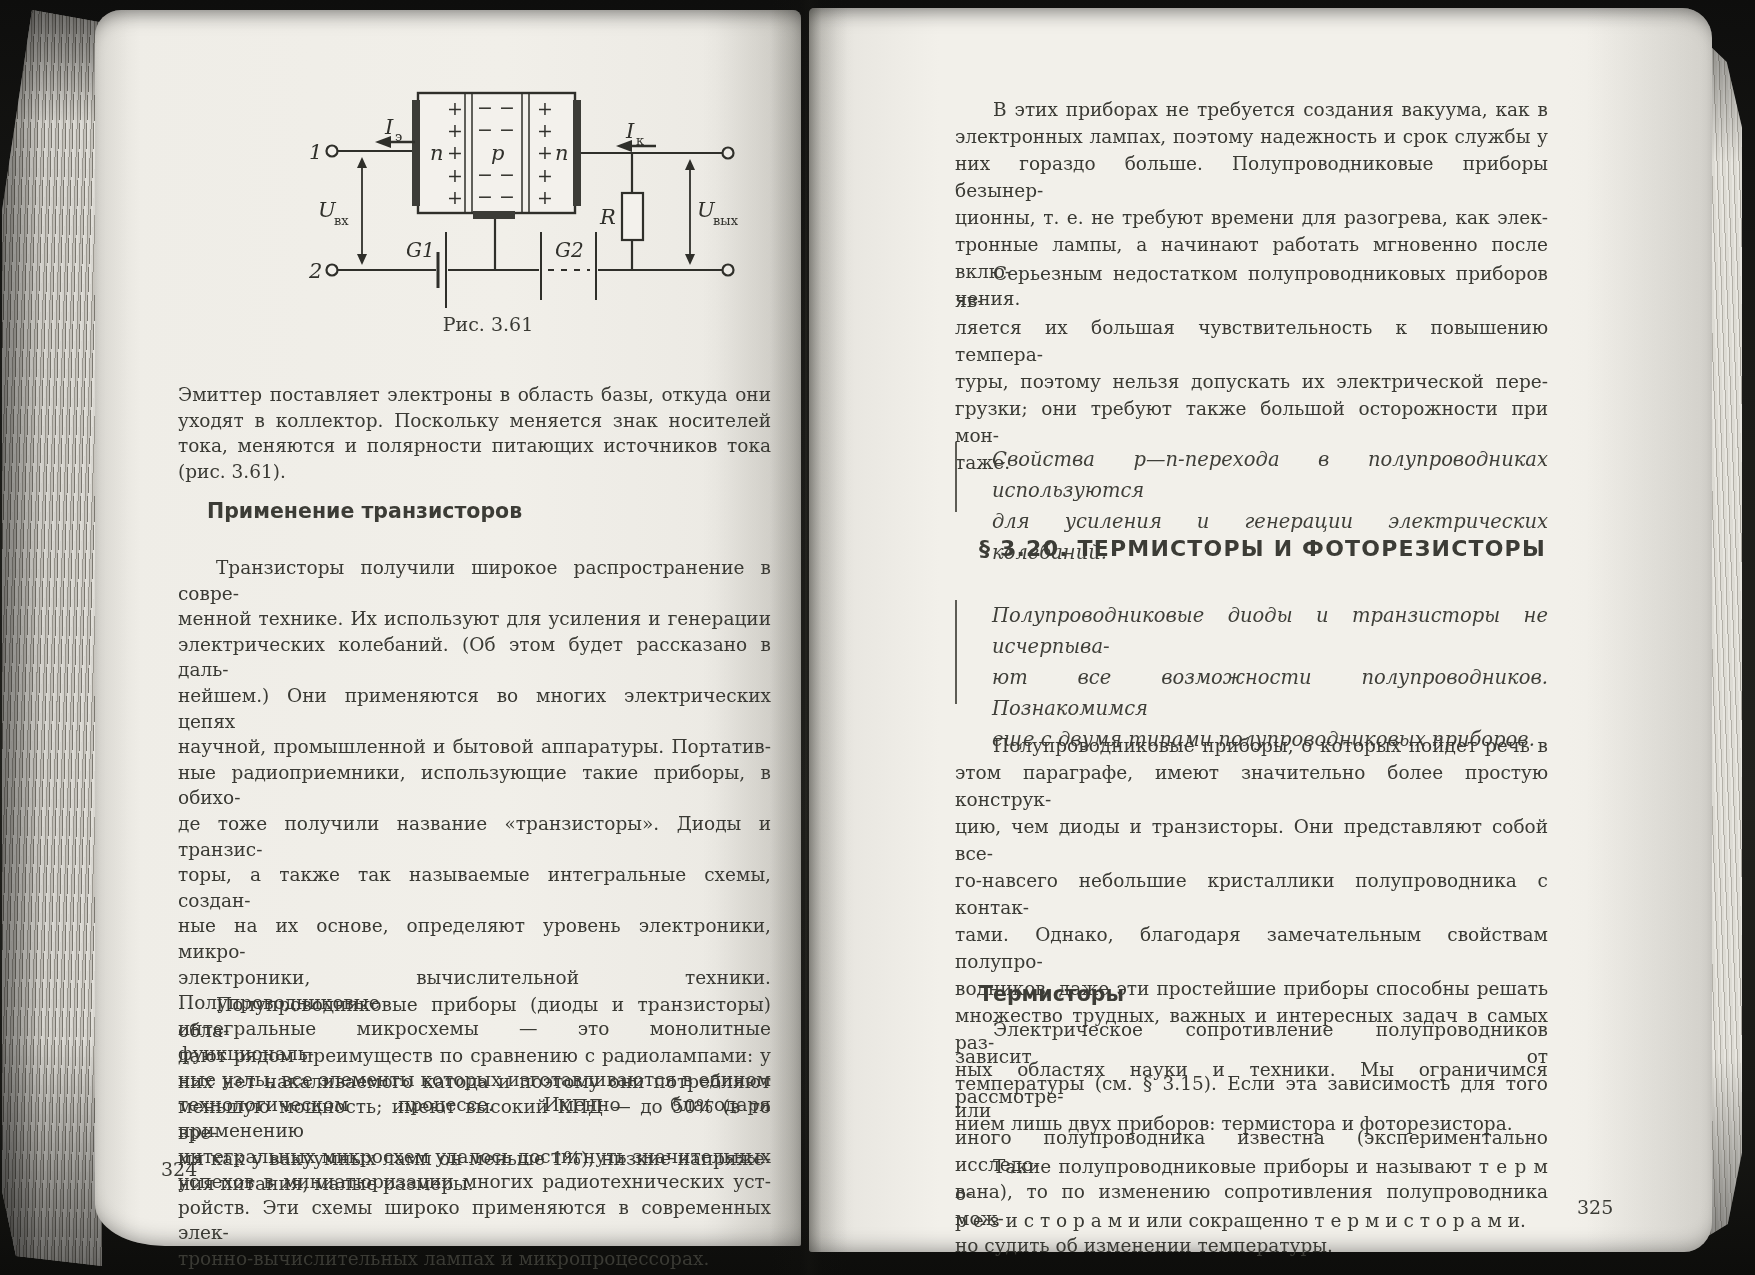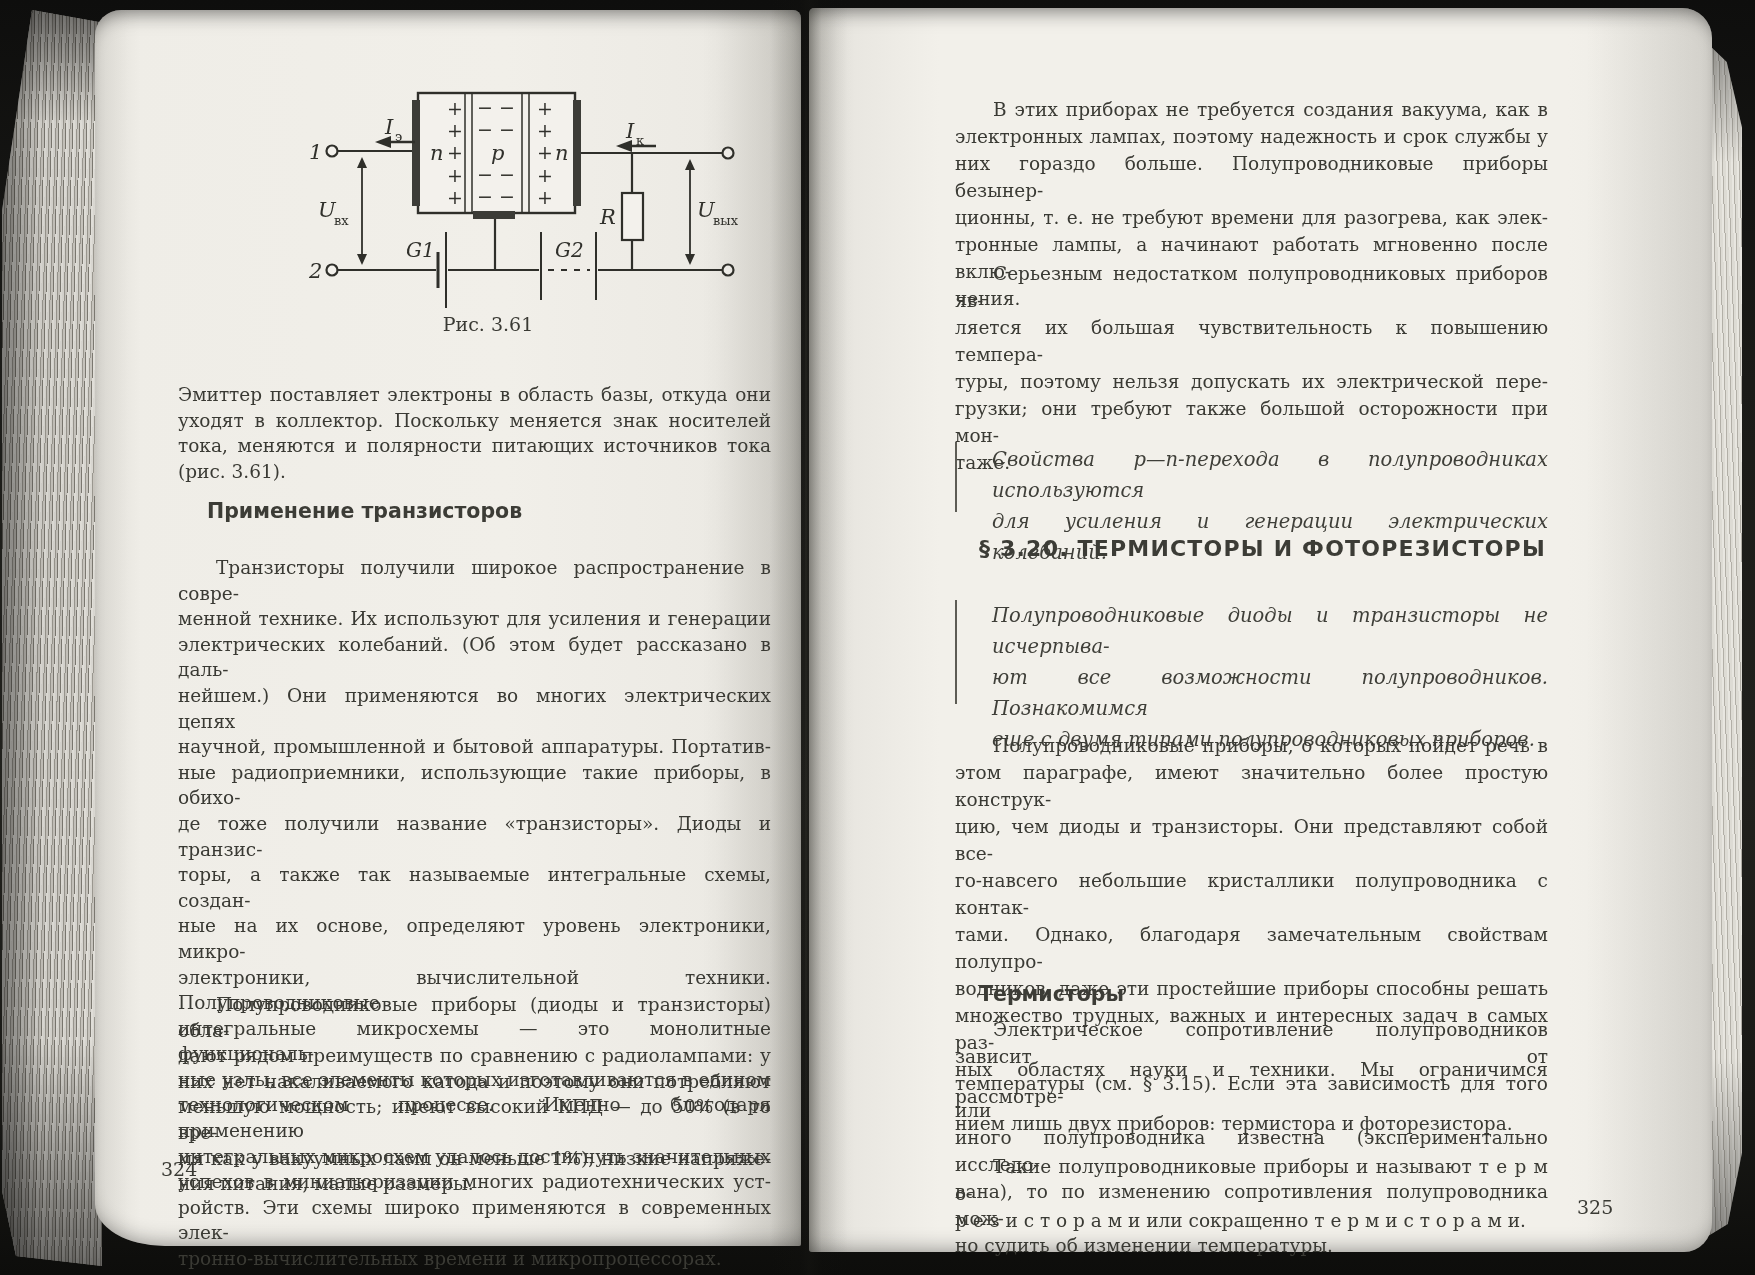--- a/index.html
+++ b/index.html
@@ -181,21 +181,21 @@
         <div class="tline">де тоже получили название «транзисторы». Диоды и транзис-</div>
         <div class="tline">торы, а также так называемые интегральные схемы, создан-</div>
         <div class="tline">ные на их основе, определяют уровень электроники, микро-</div>
         <div class="tline">электроники, вычислительной техники. Полупроводниковые</div>
         <div class="tline">интегральные микросхемы — это монолитные функциональ-</div>
         <div class="tline">ные узлы, все элементы которых изготавливаются в едином</div>
         <div class="tline">технологическом процессе. Именно благодаря применению</div>
         <div class="tline">интегральных микросхем удалось достигнуть значительных</div>
         <div class="tline">успехов в миниатюризации многих радиотехнических уст-</div>
         <div class="tline">ройств. Эти схемы широко применяются в современных элек-</div>
-        <div class="tline">тронно-вычислительных времени и микропроцессорах.</div>
+        <div class="tline">тронно-вычислительных лампах и микропроцессорах.</div>
       </div>
 
     <div class="abs para indent" style="left:83px;top:982px">
         <div class="tline">Полупроводниковые приборы (диоды и транзисторы) обла-</div>
         <div class="tline">дают рядом преимуществ по сравнению с радиолампами: у</div>
         <div class="tline">них нет накаливаемого катода и поэтому они потребляют</div>
         <div class="tline">меньшую мощность; имеют высокий КПД — до 50% (в то вре-</div>
         <div class="tline">мя как у вакуумных ламп он меньше 1%); низкие напряже-</div>
         <div class="tline">ния питания, малые размеры.</div>
       </div>

